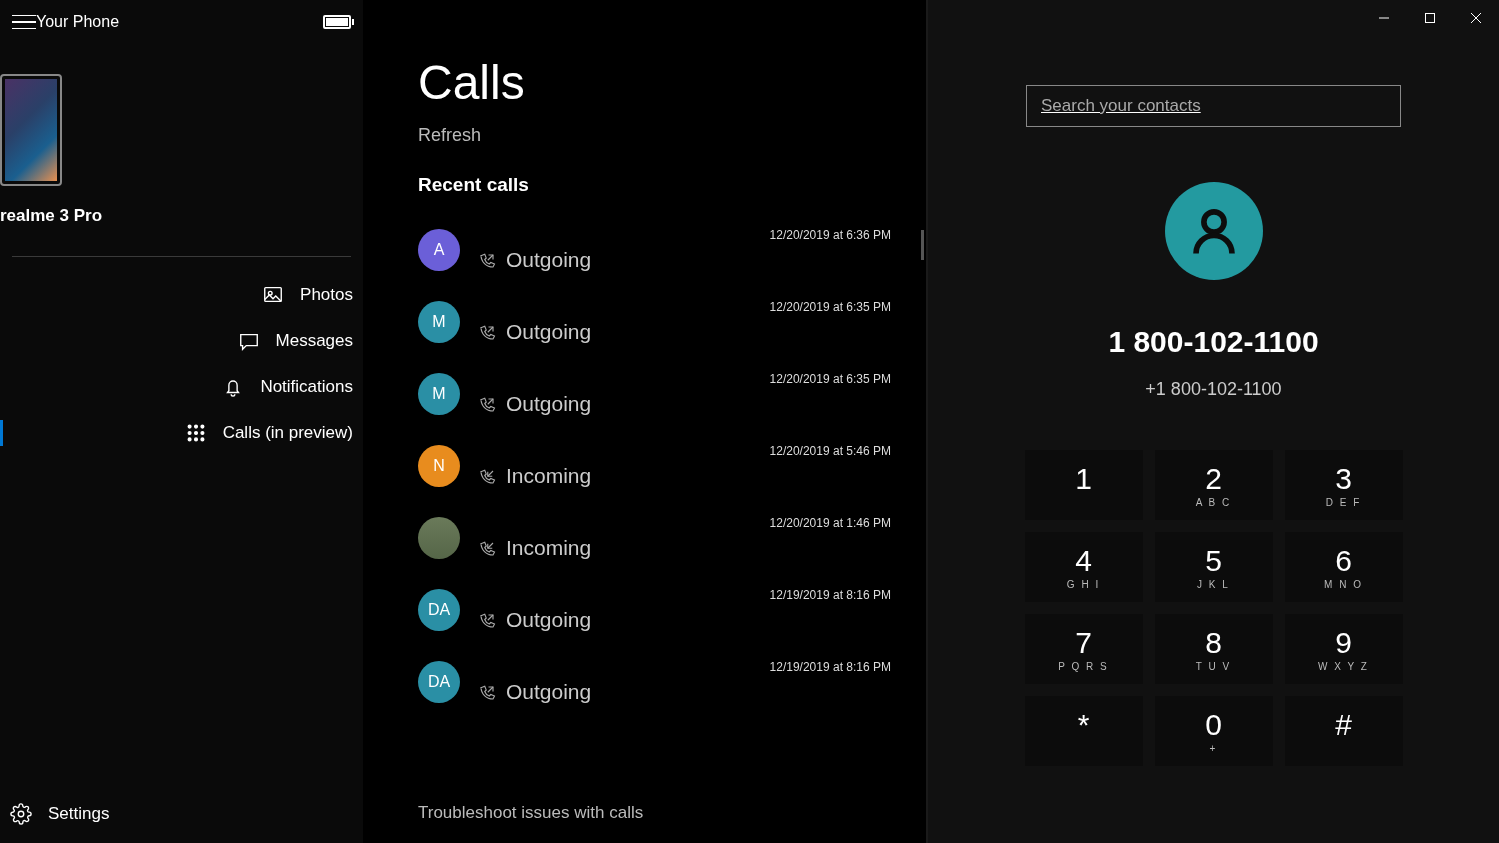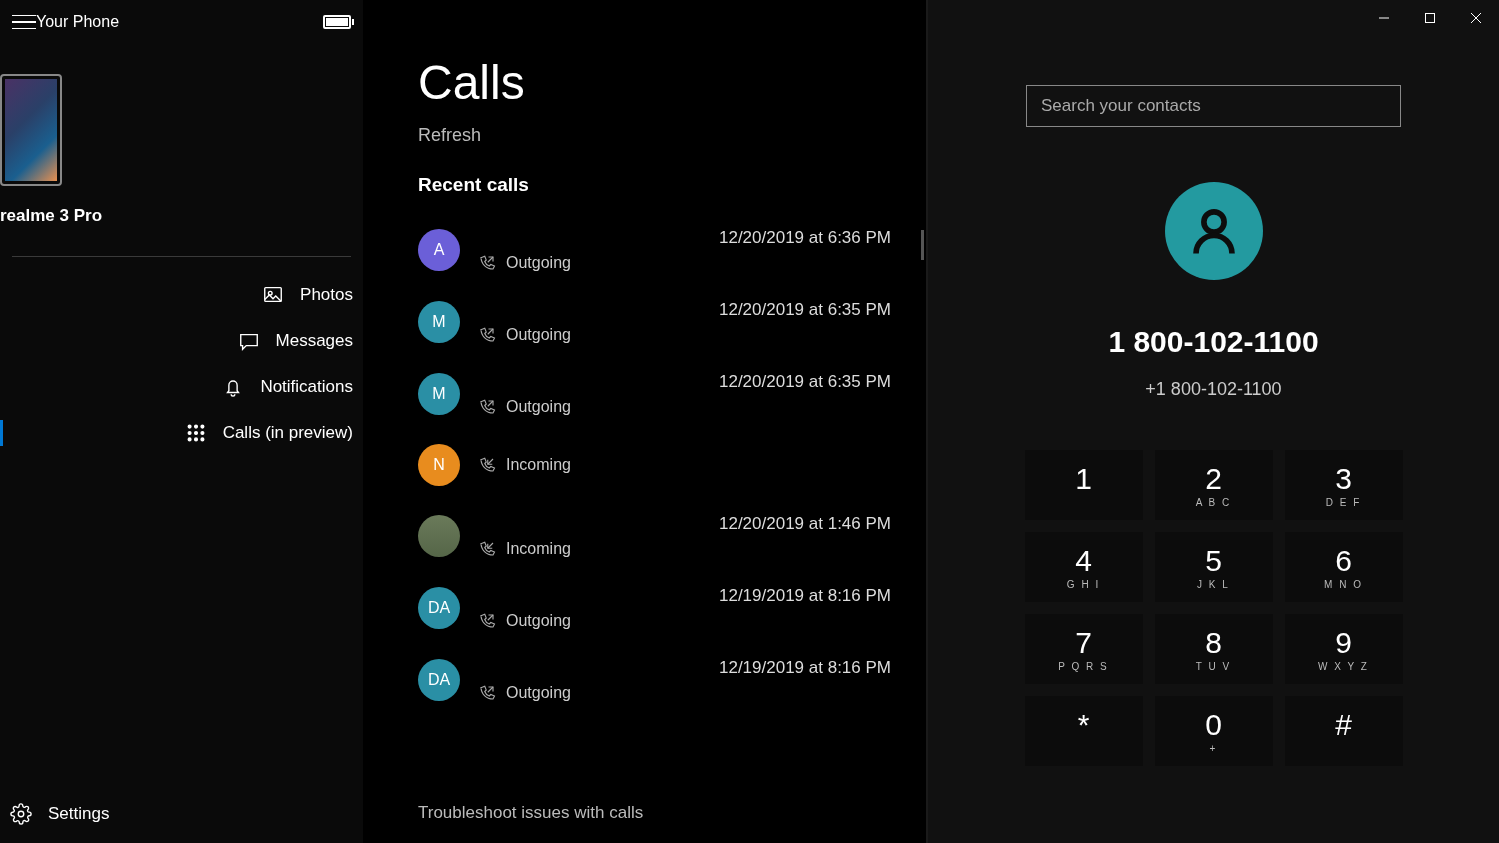--- a/index.html
+++ b/index.html
@@ -39,31 +39,31 @@
   .page-title { font-size: 48px; font-weight: 300; margin-bottom: 15px; }
   .last-updated-row { display: flex; gap: 22px; font-size: 18px; color: #bbb; margin-bottom: 28px; }
   .refresh-link { color: #bbb; cursor: pointer; }
   .section-title { font-size: 19px; font-weight: 600; margin-bottom: 18px; }
   
   .call-list { flex: 1; overflow: hidden; }
   .call-item { display: flex; align-items: center; padding: 14px 0; gap: 18px; cursor: pointer; }
   .avatar { width: 42px; height: 42px; border-radius: 50%; display: flex; align-items: center; justify-content: center; font-size: 16px; font-weight: 500; color: #fff; flex-shrink: 0; }
   .avatar.photo { background: linear-gradient(#6a7a5a, #556648); }
   .call-meta { flex: 1; display: flex; flex-direction: column; gap: 6px; }
-  .call-time { font-size: 17px; color: #ddd; text-align: right; }
-  .call-dir { display: flex; align-items: flex-start; gap: 10px; font-size: 16px; color: #ccc; }
+  .call-time { font-size: 12px; color: #ddd; text-align: right; }
+  .call-dir { display: flex; align-items: center; gap: 10px; font-size: 21px; color: #ccc; }
   .dir-icon { width: 18px; height: 18px; }
   .dir-icon svg { stroke: #aaa; fill: none; stroke-width: 1.5; }
   
   .troubleshoot { font-size: 17px; color: #bbb; padding: 20px 0; cursor: pointer; }
   .scroll-thumb { position: absolute; right: 2px; top: 230px; width: 3px; height: 30px; background: #555; }
   
   
   .right { flex: 1; background: #111; padding: 85px 60px 0; display: flex; flex-direction: column; align-items: center; }
-  .search-box { width: 375px; height: 42px; border: 1px solid #888; background: transparent; color: #fff; padding: 16px 14px; font-size: 17px; outline: none; }
+  .search-box { width: 375px; height: 42px; border: 1px solid #888; background: transparent; color: #fff; padding: 16px 14px; font-size: 17px; outline: none; text-decoration: underline; }
   .search-box::placeholder { color: #aaa; }
   .contact-avatar { width: 98px; height: 98px; border-radius: 50%; background: #239aa0; display: flex; align-items: center; justify-content: center; margin-top: 55px; }
   .contact-avatar svg { stroke: #0d0d0d; fill: none; stroke-width: 2.5; }
   .contact-number { font-size: 30px; font-weight: 600; margin-top: 45px; }
   .contact-subnumber { font-size: 18px; color: #ccc; margin-top: 20px; }
   
   .dialpad { display: grid; grid-template-columns: repeat(3, 118px); grid-auto-rows: 70px; gap: 12px; margin-top: 50px; }
   .key { background: #0c0c0c; display: flex; flex-direction: column; align-items: center; justify-content: center; cursor: pointer; }
   .key-digit { font-size: 30px; font-weight: 400; line-height: 1; }
   .key-letters { font-size: 10px; letter-spacing: 2px; color: #bbb; margin-top: 3px; height: 10px; }
@@ -210,20 +210,21 @@
                 <path d="M14 4h6v6"></path>
                 <path d="M20 4l-7 7"></path>
               </svg></span>
         <span>Outgoing</span>
       </div>
     </div>
       </div>
       <div class="call-item">
         <div class="avatar" style="background:#e88c1e">N</div>
     <div class="call-meta">
+      <div class="call-time">12/20/2019 at 5:46 PM</div>
       <div class="call-dir">
         <span class="dir-icon"><svg viewBox="0 0 24 24">
                 <path d="M4 4c0 9 7 16 16 16l2-4-5-2-2 2c-3-1-5-3-6-6l2-2-2-5-5 2z"></path>
                 <path d="M20 4l-7 7"></path>
                 <path d="M13 5v6h6"></path>
               </svg></span>
         <span>Incoming</span>
       </div>
     </div>
       </div>

